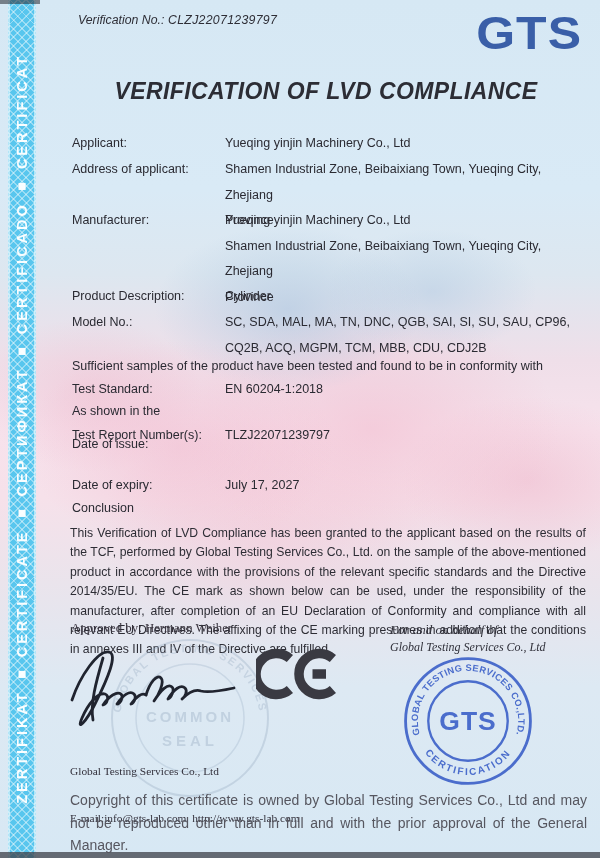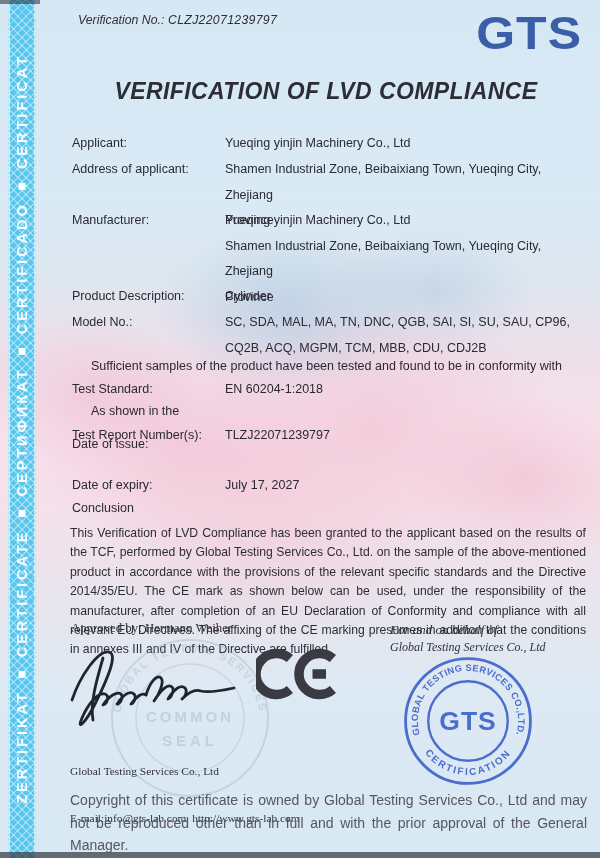--- a/index.html
+++ b/index.html
@@ -64,21 +64,21 @@
   .doc-title {
     position:absolute; left:60px; right:8px; top:78px;
     text-align:center;
     font-size:23px; font-weight:bold; font-style:italic;
     letter-spacing:.4px; color:#2c2d35;
   }
 
   .frow { position:absolute; left:72px; display:flex; font-size:12.5px; line-height:25.5px; color:#2a2a32; }
   .frow .flabel { width:153px; flex:0 0 153px; }
   .frow .fvalue { white-space:pre-line; width:360px; }
-  .note-line { position:absolute; left:72px; font-size:12.5px; color:#2a2a32;margin-left:19px; }
+  .note-line { position:absolute; left:72px; font-size:12.5px; color:#2a2a32; }
 
   .conclusion-head { position:absolute; left:72px; top:501px; font-size:12.5px; color:#2a2a32; }
   .conclusion-body {
     position:absolute; left:70px; top:524px; width:516px;
     font-size:12.2px; line-height:19.4px; text-align:justify; color:#2d2d35;
   }
 
   .approved-by { position:absolute; left:71px; top:621px; font-family:"Liberation Serif", serif; font-size:12.8px; color:#3a3540; }
 
   .seal-emboss { position:absolute; left:100px; top:630px; opacity:.85; }

